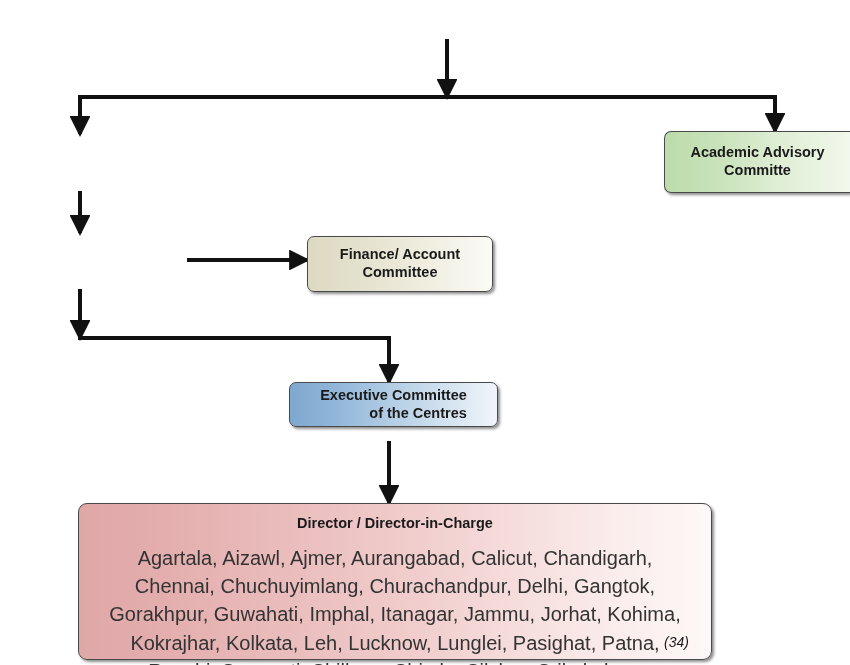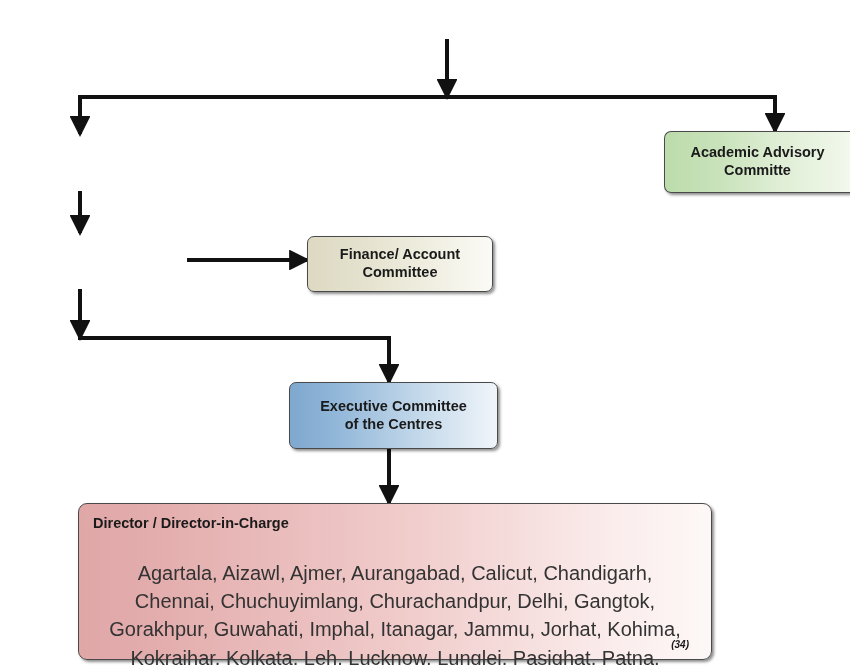--- a/index.html
+++ b/index.html
@@ -74,53 +74,54 @@
     border-top-left-radius: 0;
     border-bottom-left-radius: 0;
   }
   
   #node-finance-account {
     left: 307px; top: 236px; width: 186px; height: 56px;
     background: linear-gradient(to right, #ddd9c2 0%, #e2dfcb 22%, #eeecdd 60%, #fbfaf6 100%);
   }
   
   #node-executive-committee {
-    left: 289px; top: 382px; width: 209px; height: 67px;
+    left: 289px; top: 382px; width: 209px; height: 45px;
     background: linear-gradient(to right, #7fa8cf 0%, #8fb5d8 20%, #c3d8ea 62%, #f0f5fa 100%);
+    text-align: right;
   }
   
   #node-director-in-charge {
     left: 78px; top: 503px; width: 634px; height: 157px;
     background: linear-gradient(to right, #e0a7a7 0%, #e4aeae 14%, #f0cccb 52%, #faeceb 84%, #fdf8f7 100%);
     display: block;
     padding: 11px 14px 0 14px;
     border-radius: 9px;
   }
   #node-director-in-charge .dic-title {
     font-weight: bold;
     font-size: 14.5px;
-    text-align: left;
+    text-align: center;
     color: #1a1a1a;
-    margin-bottom: 26px;
+    margin-bottom: 11px;
   }
   #node-director-in-charge .dic-list {
     font-weight: normal;
     font-size: 20px;
     text-align: center;
     color: #333333;
     line-height: 1.42;
     padding: 0 14px;
   }
   #node-director-in-charge .dic-count {
     position: absolute;
     right: 22px;
     bottom: 8px;
     font-style: italic;
-    font-weight: bold;
-    font-size: 10px;
+    font-weight: normal;
+    font-size: 14px;
     color: #1a1a1a;
   }
 </style>
 </head>
 <body>
 
 <div id="chart-root">
 
   <svg class="connectors" viewBox="0 0 850 665" width="850" height="665" xmlns="http://www.w3.org/2000/svg">
     <defs>

